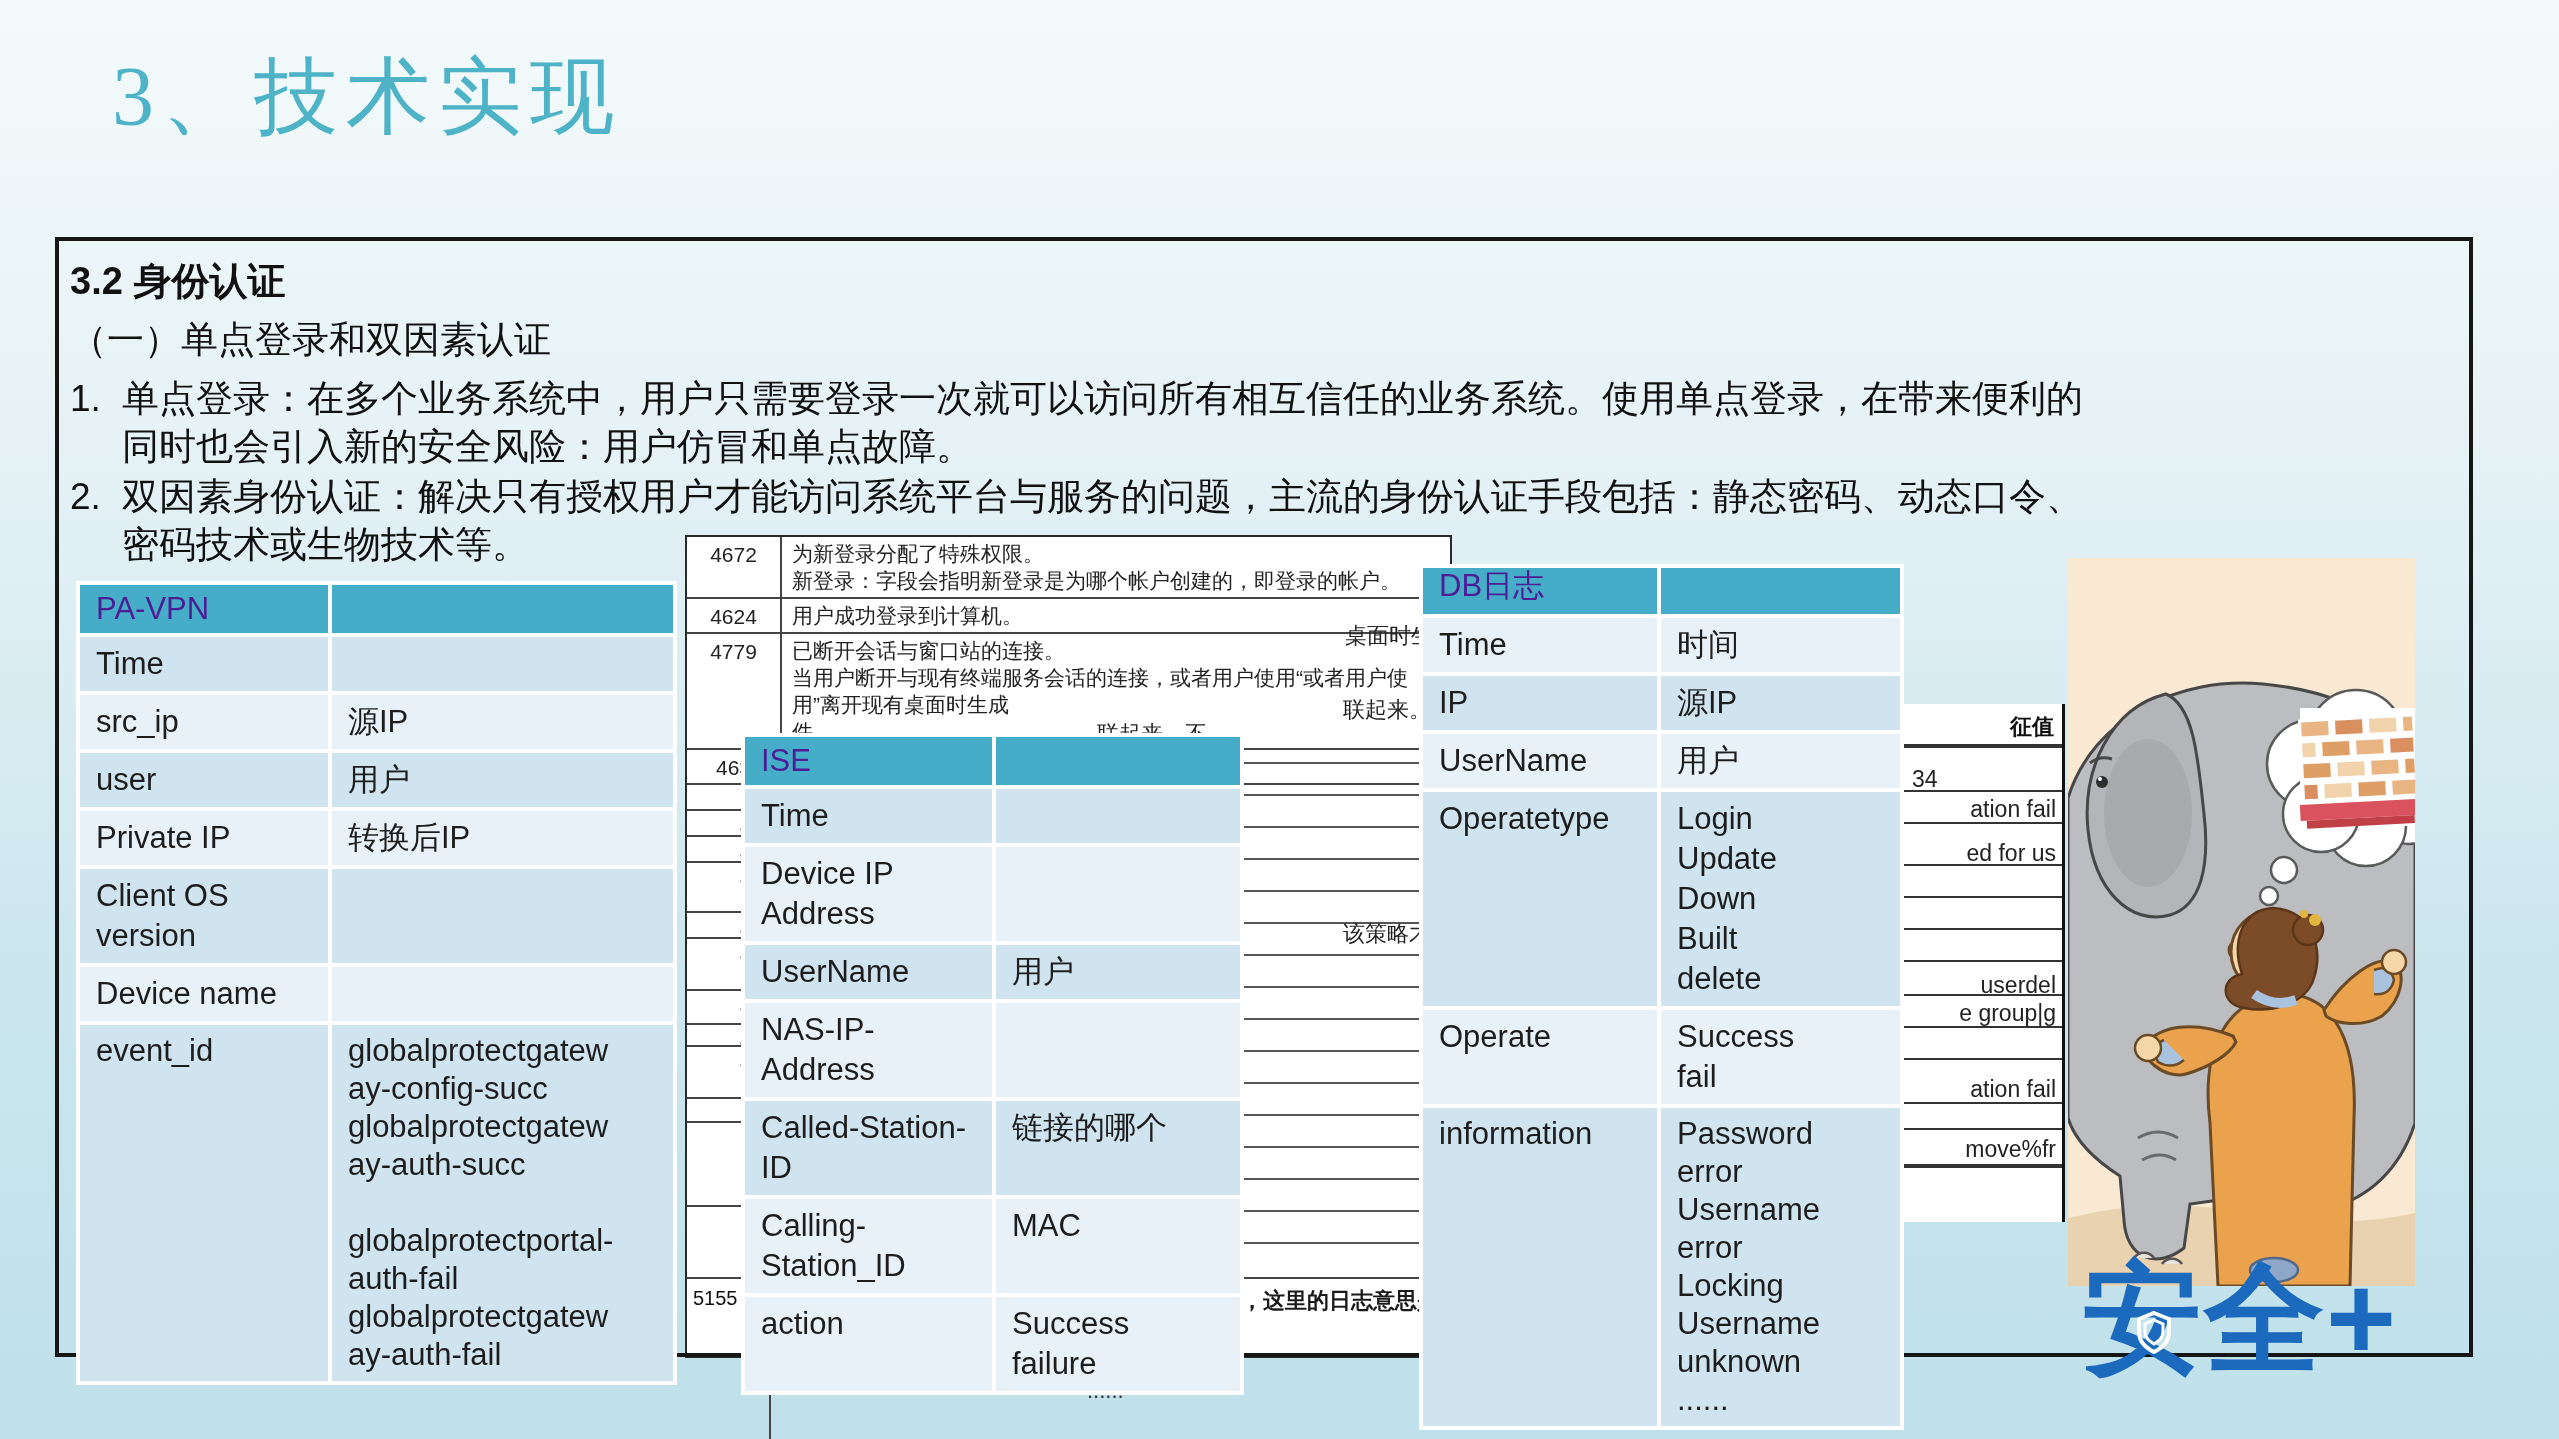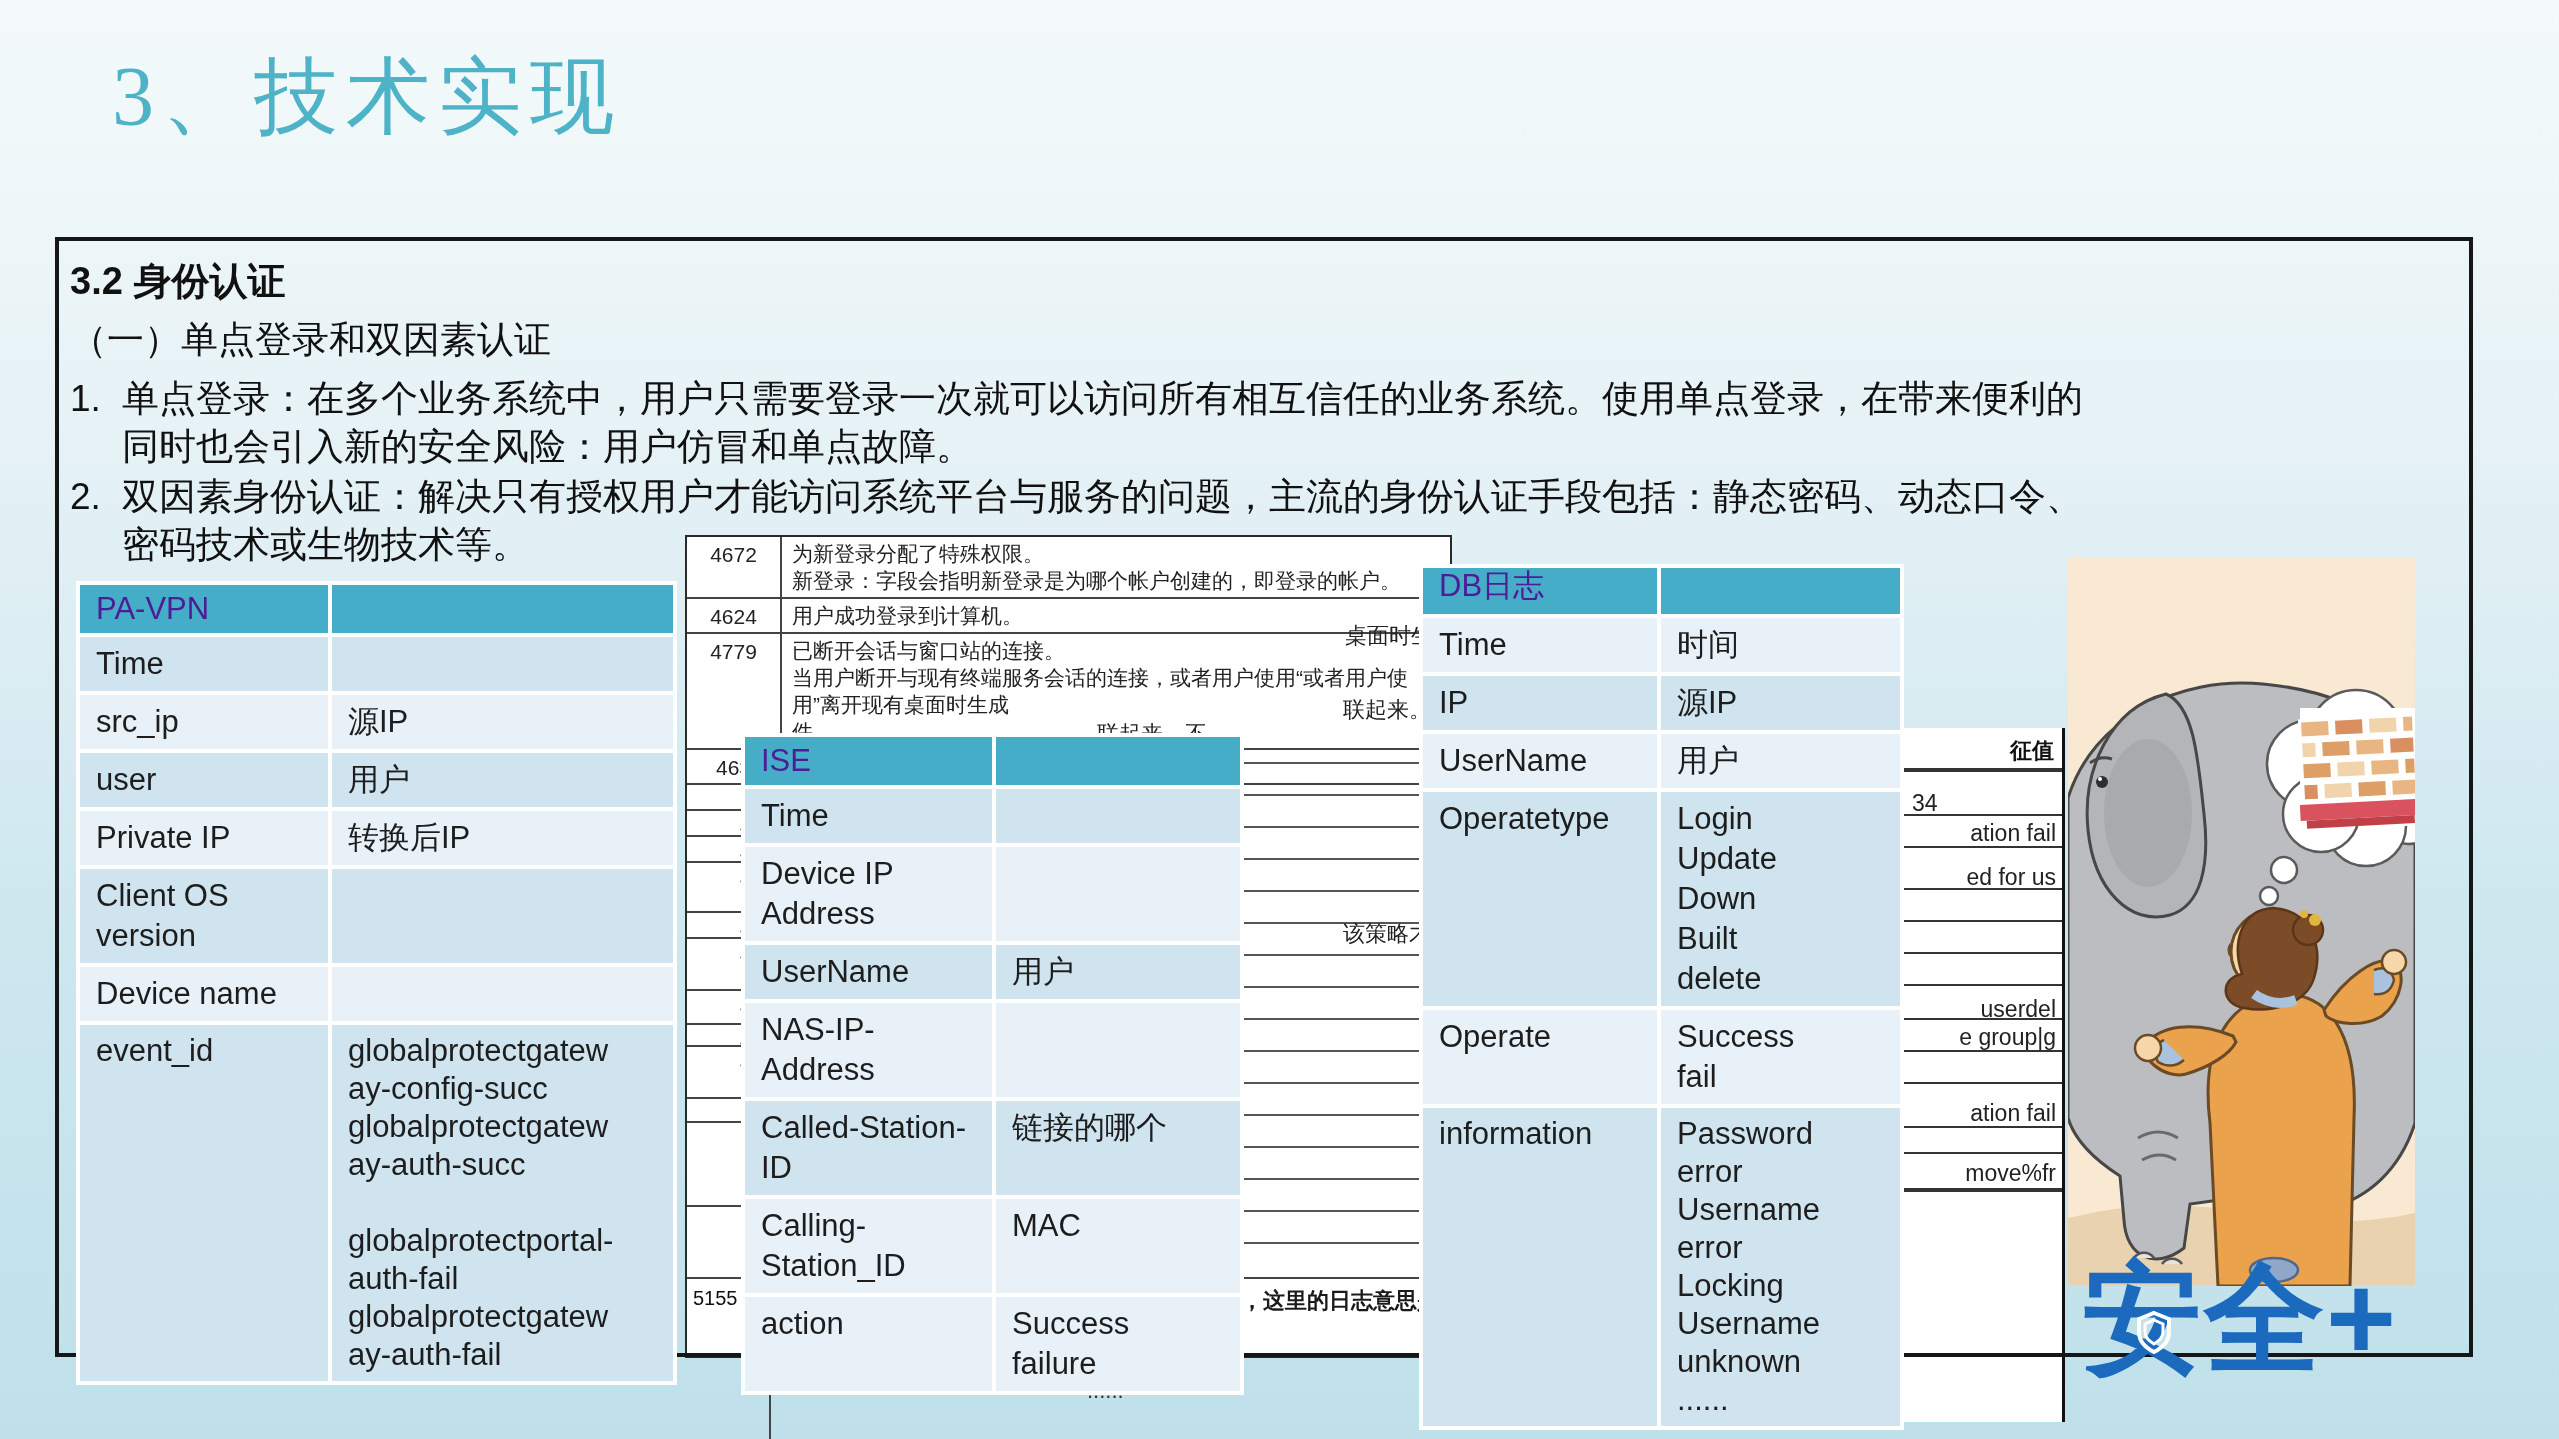--- a/index.html
+++ b/index.html
@@ -52,21 +52,21 @@
     font-size:21px;border-top:2px solid #444;color:#222;}
   .dfrag{position:absolute;font-size:22px;color:#222;white-space:nowrap;}
   .note{position:absolute;left:0;right:4px;top:740px;border-top:2px solid #444;}
   .note .nnum{position:absolute;left:6px;top:8px;font-size:20px;}
   .note .nvline{position:absolute;left:82px;top:0;bottom:-78px;border-left:2px solid #444;}
   .note .ntext{margin-left:92px;font-size:22px;line-height:31px;font-weight:bold;
     white-space:pre-line;padding-top:6px;color:#1a1a1a;}
   .note .ndots{margin-left:400px;font-size:22px;color:#333;}
 
   
-  .sliver{position:absolute;left:1902px;top:728px;width:163px;height:694px;background:#fff;
+  .sliver{position:absolute;left:1902px;top:704px;width:163px;height:518px;background:#fff;
     border-right:3px solid #111;z-index:1;box-sizing:border-box;}
   .sliver .shead{position:absolute;right:8px;top:8px;font-size:22px;font-weight:bold;color:#111;}
   .sliver .sline{position:absolute;left:0;right:0;border-top:2px solid #333;height:0;}
   .sliver .sfrag{position:absolute;right:6px;font-size:23px;color:#222;white-space:nowrap;}
   .sliver .sfrag.left{right:auto;left:10px;}
 
   
   .cartoon{position:absolute;left:2068px;top:558px;width:347px;height:728px;z-index:3;}
 
   

